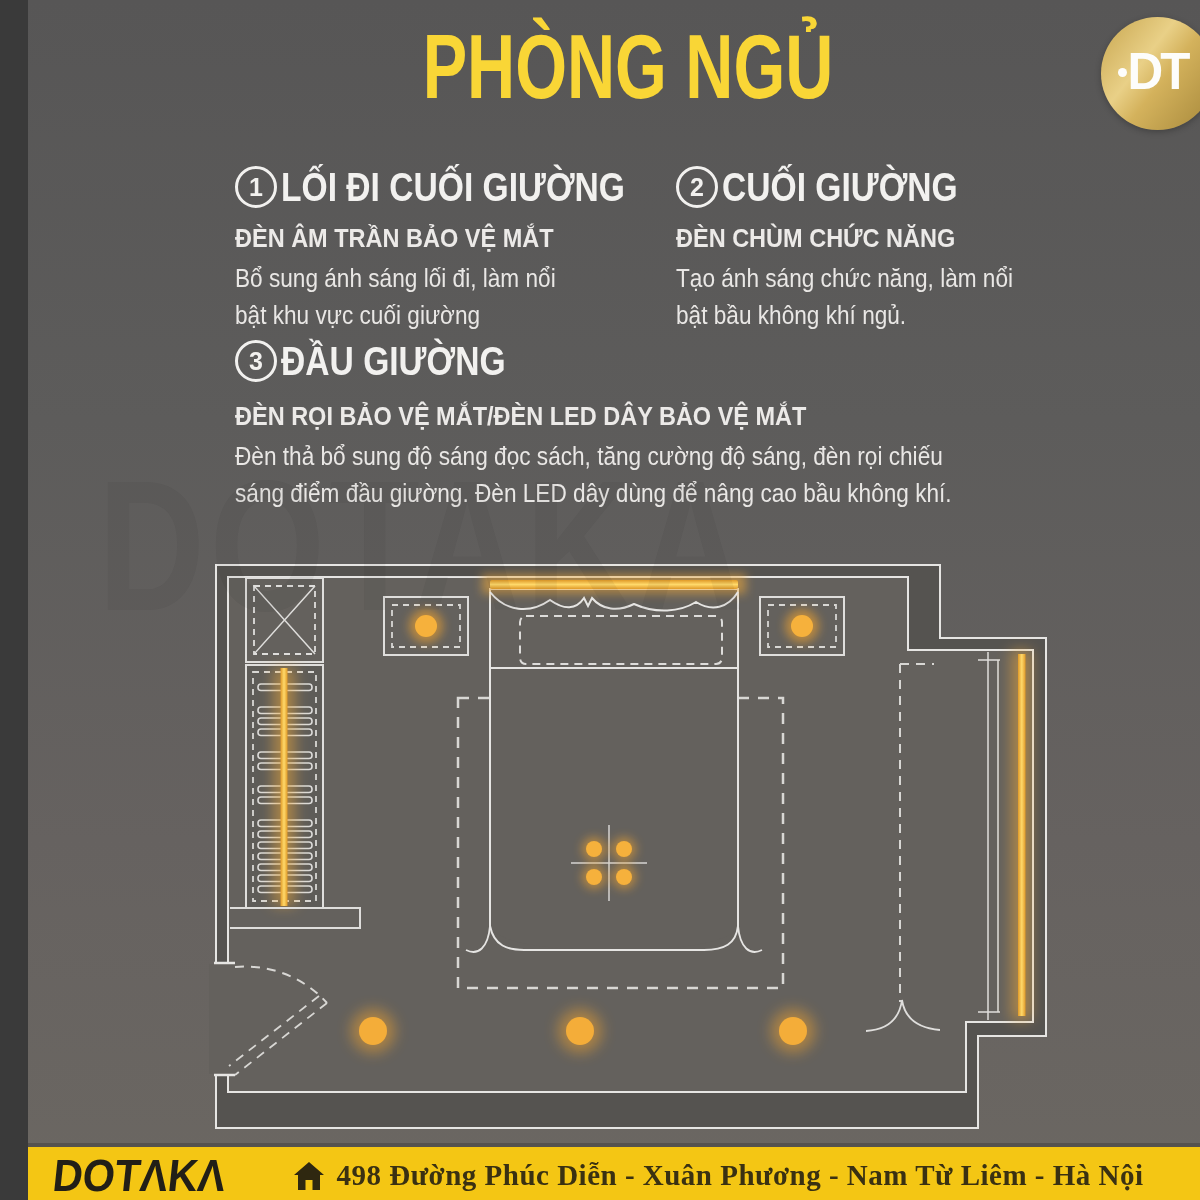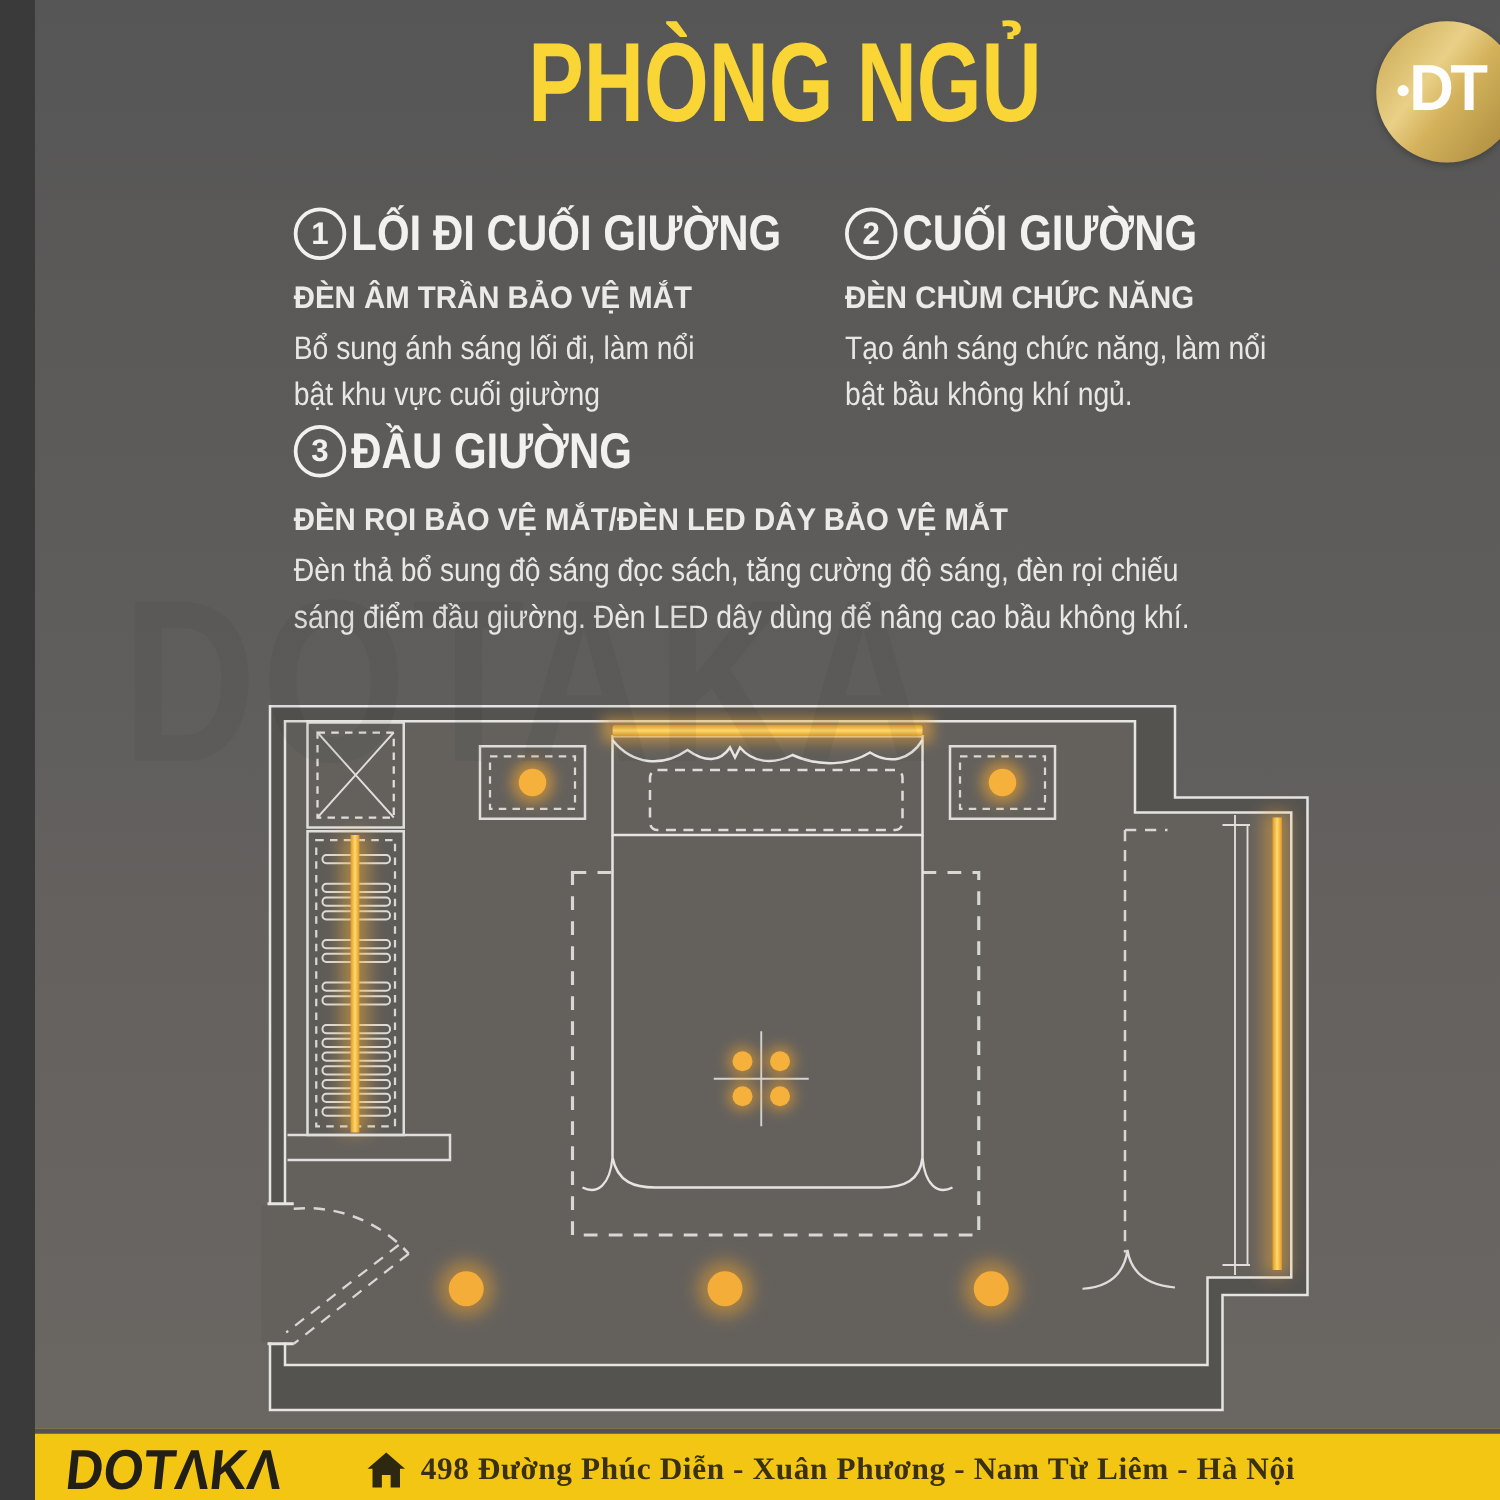--- a/index.html
+++ b/index.html
@@ -26,21 +26,21 @@
     transform:scaleX(0.87);transform-origin:left top;}
   .watermark{position:absolute;left:70px;top:440px;font-size:185px;font-weight:bold;
     color:rgba(20,20,20,0.05);letter-spacing:6px;z-index:5;pointer-events:none;transform:scaleX(.8);transform-origin:left top;white-space:nowrap;}
   .plan{position:absolute;left:0;top:540px;width:1200px;height:603px;z-index:2;}
   .footer{position:absolute;left:0;top:1143px;width:1200px;height:57px;background:#f4c614;
     border-top:4px solid #55524f;box-sizing:content-box;z-index:6;display:flex;align-items:center;}
   .brand{margin-left:25px;font-size:45px;font-weight:bold;color:#221f17;
     letter-spacing:0px;transform:skewX(-6deg) scaleX(0.92);transform-origin:left center;white-space:nowrap;}
   .addr-wrap{display:flex;align-items:center;margin-left:52px;}
   .home-ico{width:32px;height:30px;margin-right:12px;flex:0 0 auto;}
-  .addr{font-family:"Liberation Serif","DejaVu Serif",serif;font-size:25px;font-weight:bold;
+  .addr{font-family:"Liberation Serif","DejaVu Serif",serif;font-size:29px;font-weight:bold;
     color:#3a3112;white-space:nowrap;letter-spacing:0.5px;}
 </style>
 </head>
 <body>
 
 <div class="stage">
 
   <div class="title">PHÒNG NGỦ</div>
   <div class="logo">
     <div class="dt">DT</div>

